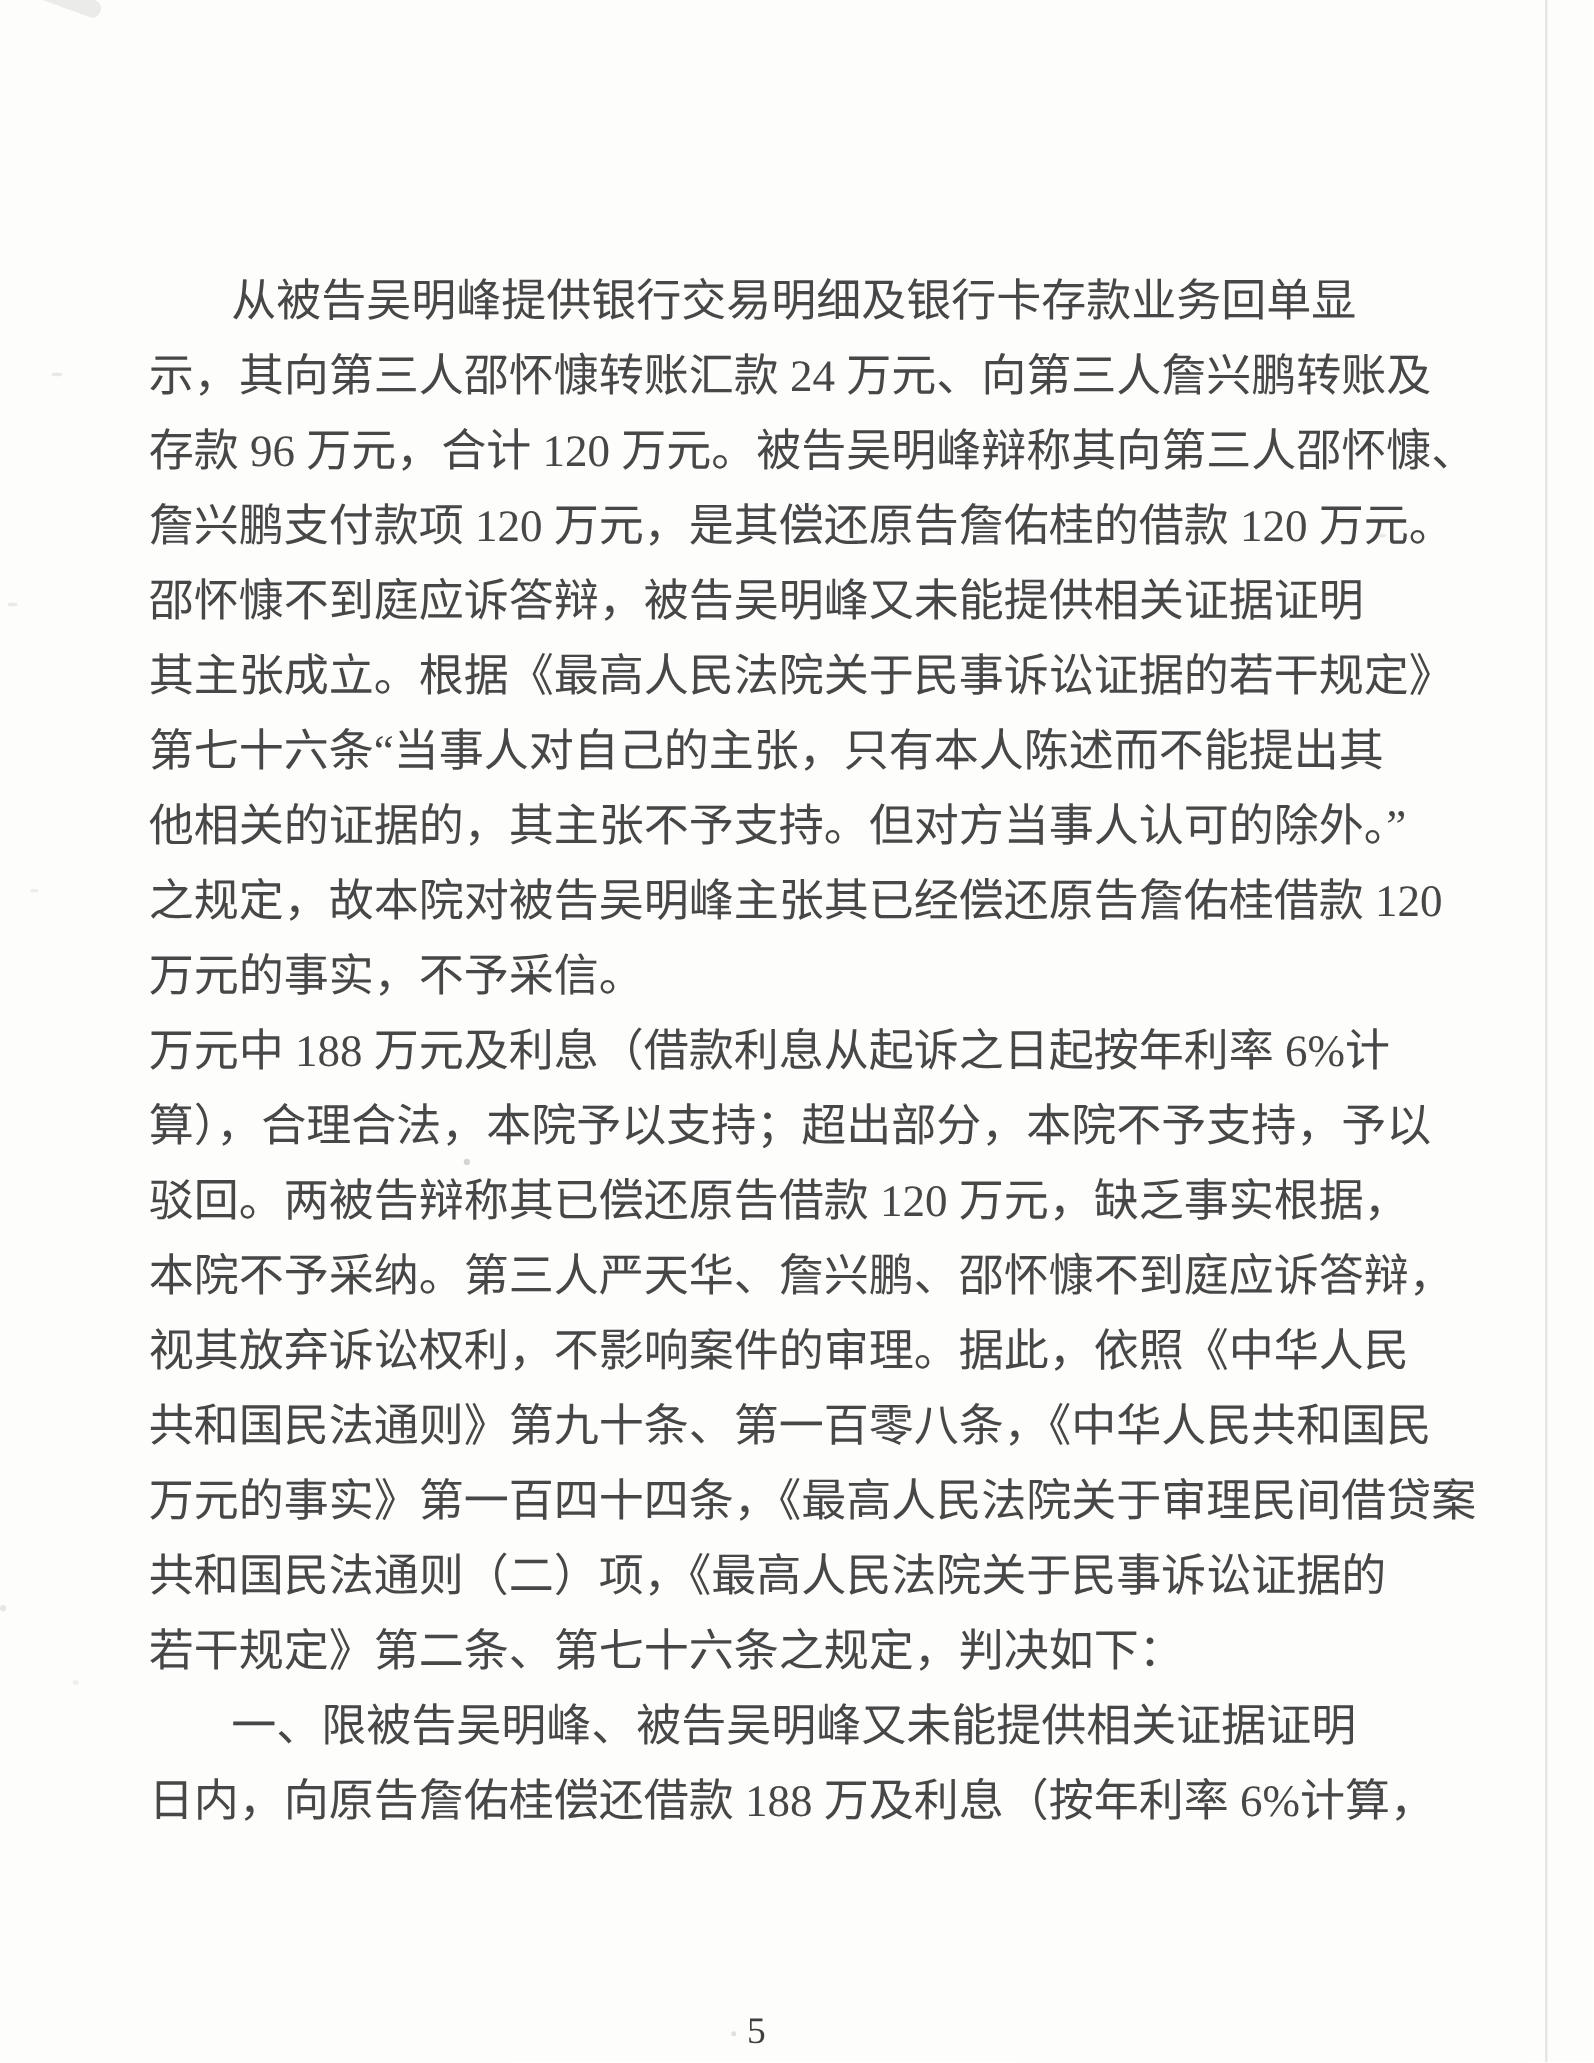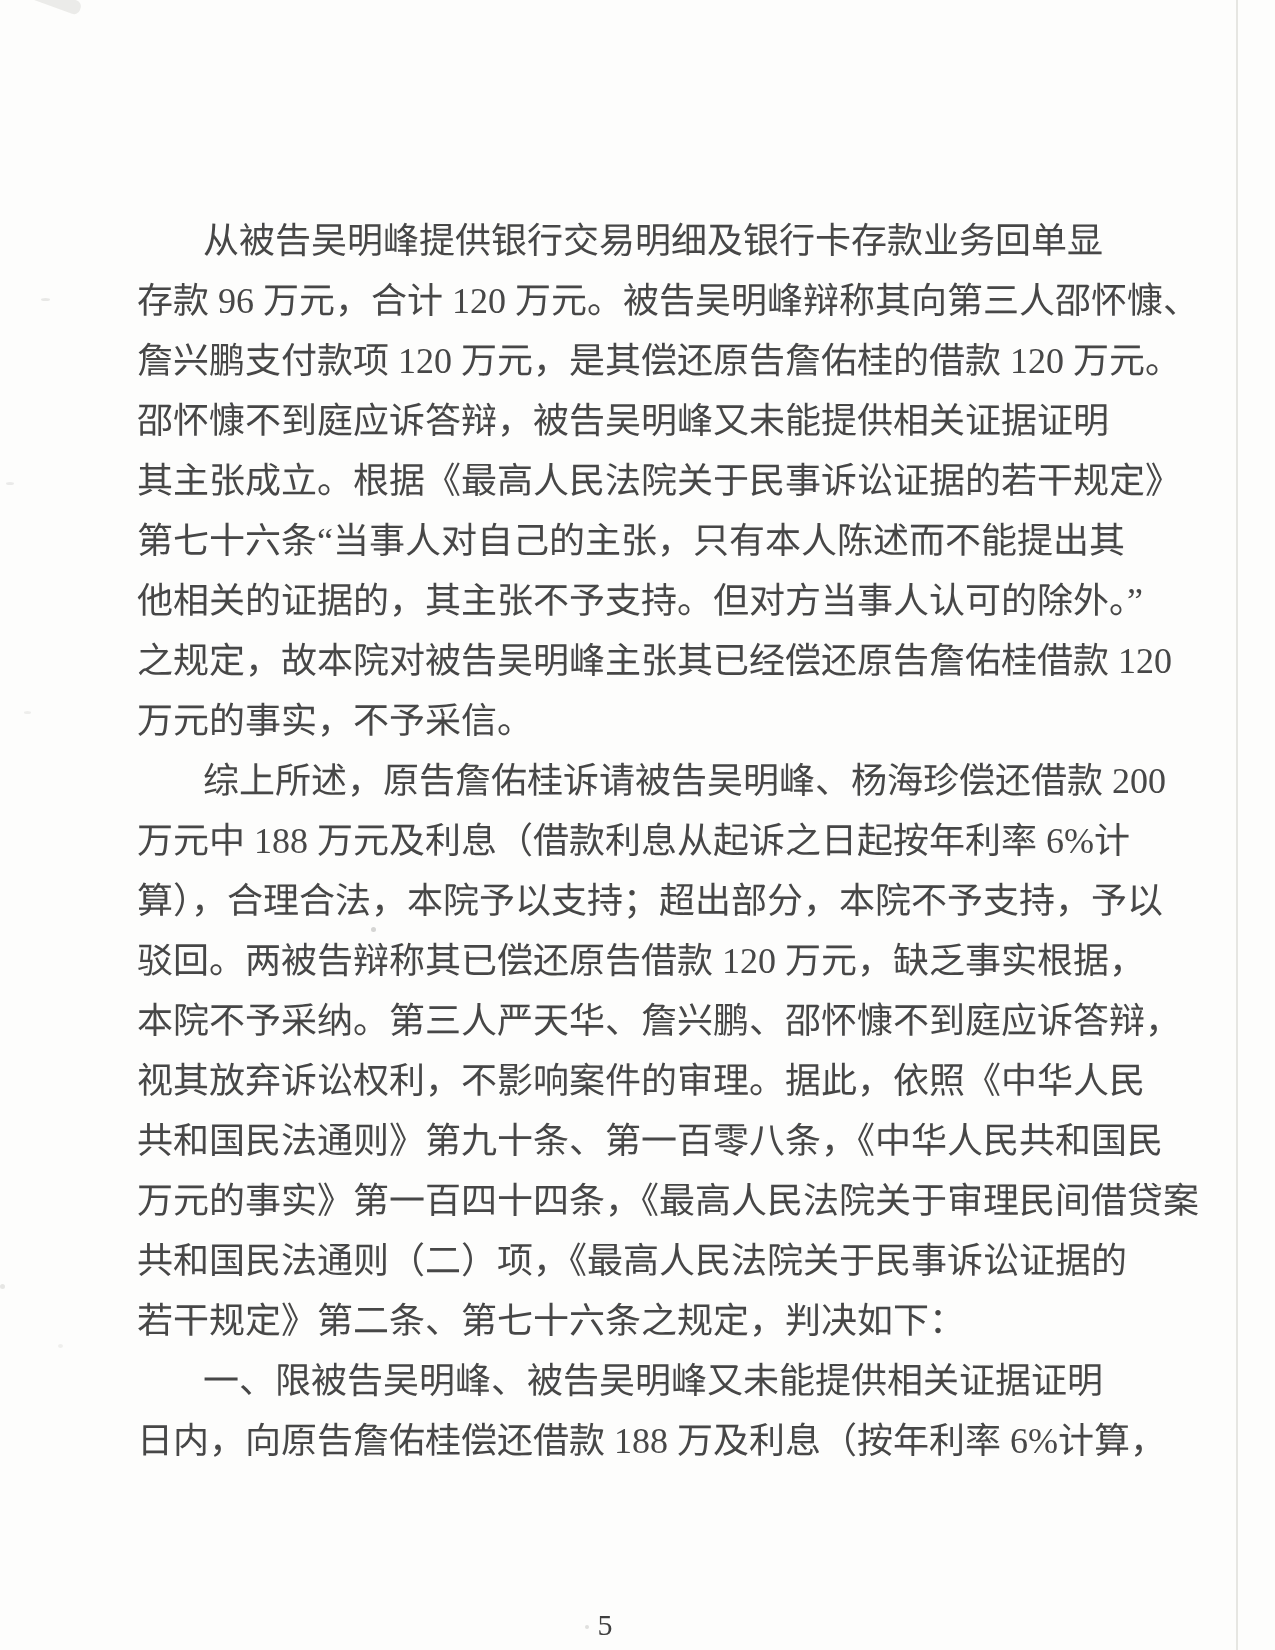--- a/index.html
+++ b/index.html
@@ -10,21 +10,21 @@
   .page {
     position: relative;
     width: 1275px;
     height: 1650px;
     background: #fdfdfc;
     overflow: hidden;
     font-family: "Liberation Serif", "DejaVu Serif", serif;
   }
   .text-block {
     position: absolute;
-    left: 137px;
+    left: 119px;
     top: 211px;
     width: 946px;
     color: #474747;
   }
   .line {
     height: 60px;
     line-height: 60px;
     font-size: 36px;
     letter-spacing: 0;
     text-align: justify;
@@ -94,29 +94,29 @@
   <div class="speck s2"></div>
   <div class="speck s3"></div>
   <div class="speck s4"></div>
   <div class="speck s5"></div>
   <div class="speck s6"></div>
   <div class="speck s7"></div>
   <div class="speck s8"></div>
 
   <div class="text-block">
     <div class="line indent">从被告吴明峰提供银行交易明细及银行卡存款业务回单显</div>
+    <div class="line">示，其向第三人邵怀慷转账汇款 24 万元、向第三人詹兴鹏转账及</div>
     <div class="line">存款 96 万元，合计 120 万元。被告吴明峰辩称其向第三人邵怀慷、</div>
     <div class="line">詹兴鹏支付款项 120 万元，是其偿还原告詹佑桂的借款 120 万元。</div>
     <div class="line">邵怀慷不到庭应诉答辩，被告吴明峰又未能提供相关证据证明</div>
     <div class="line">其主张成立。根据《最高人民法院关于民事诉讼证据的若干规定》</div>
     <div class="line">第七十六条“当事人对自己的主张，只有本人陈述而不能提出其</div>
     <div class="line">他相关的证据的，其主张不予支持。但对方当事人认可的除外。”</div>
     <div class="line">之规定，故本院对被告吴明峰主张其已经偿还原告詹佑桂借款 120</div>
     <div class="line end">万元的事实，不予采信。</div>
-    <div class="line indent">综上所述，原告詹佑桂诉请被告吴明峰、杨海珍偿还借款 200</div>
     <div class="line">万元中 188 万元及利息（借款利息从起诉之日起按年利率 6%计</div>
     <div class="line">算），合理合法，本院予以支持；超出部分，本院不予支持，予以</div>
     <div class="line">驳回。两被告辩称其已偿还原告借款 120 万元，缺乏事实根据，</div>
     <div class="line">本院不予采纳。第三人严天华、詹兴鹏、邵怀慷不到庭应诉答辩，</div>
     <div class="line">视其放弃诉讼权利，不影响案件的审理。据此，依照《中华人民</div>
     <div class="line">共和国民法通则》第九十条、第一百零八条，《中华人民共和国民</div>
     <div class="line">万元的事实》第一百四十四条，《最高人民法院关于审理民间借贷案</div>
     <div class="line">共和国民法通则（二）项，《最高人民法院关于民事诉讼证据的</div>
     <div class="line end">若干规定》第二条、第七十六条之规定，判决如下：</div>
     <div class="line indent">一、限被告吴明峰、被告吴明峰又未能提供相关证据证明</div>

